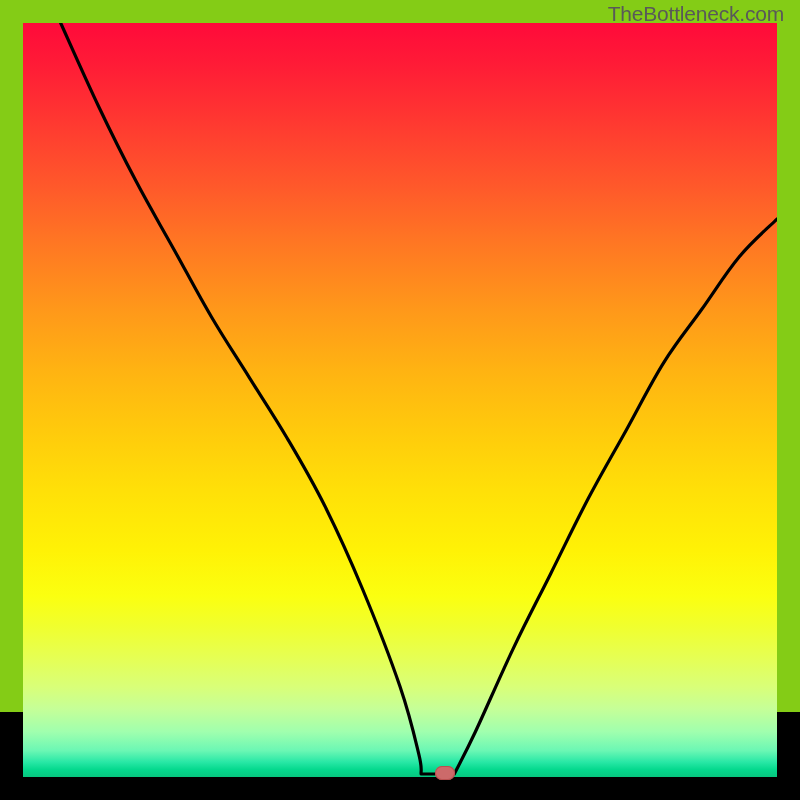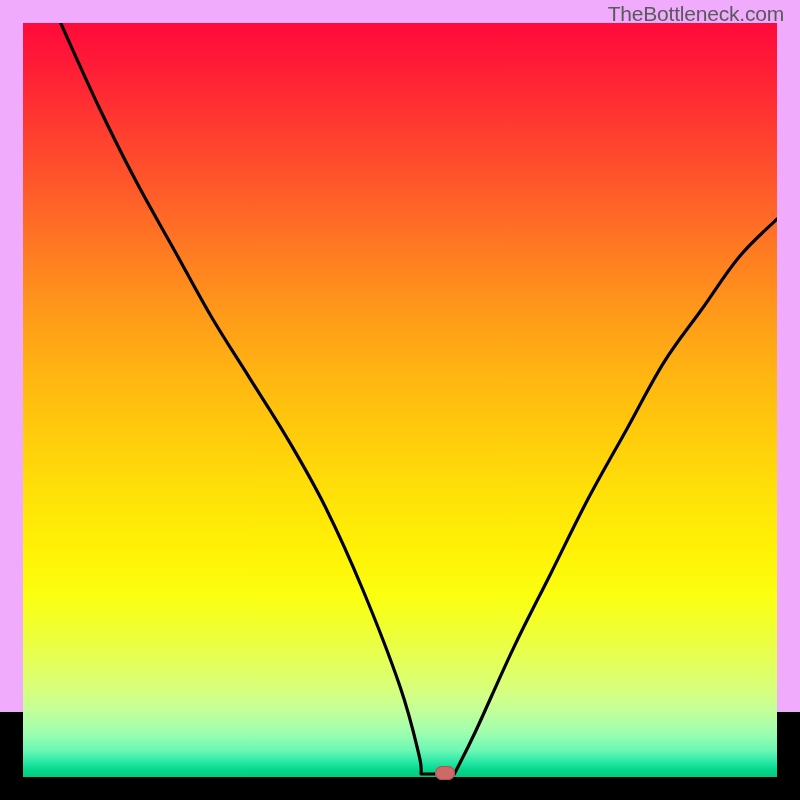--- a/index.html
+++ b/index.html
@@ -8,21 +8,21 @@
     width: 800px;
     height: 800px;
     background: #000;
     overflow: hidden;
     font-family: Arial, Helvetica, sans-serif;
   }
   .frame {
     position: relative;
     width: 800px;
     height: 712px;
-    background: #f0abfc;
+    background: #84cc16;
   }
   .plot-area {
     position: absolute;
     left: 23px;
     top: 23px;
     width: 754px;
     height: 754px;
     
     background: linear-gradient(
       to bottom,

